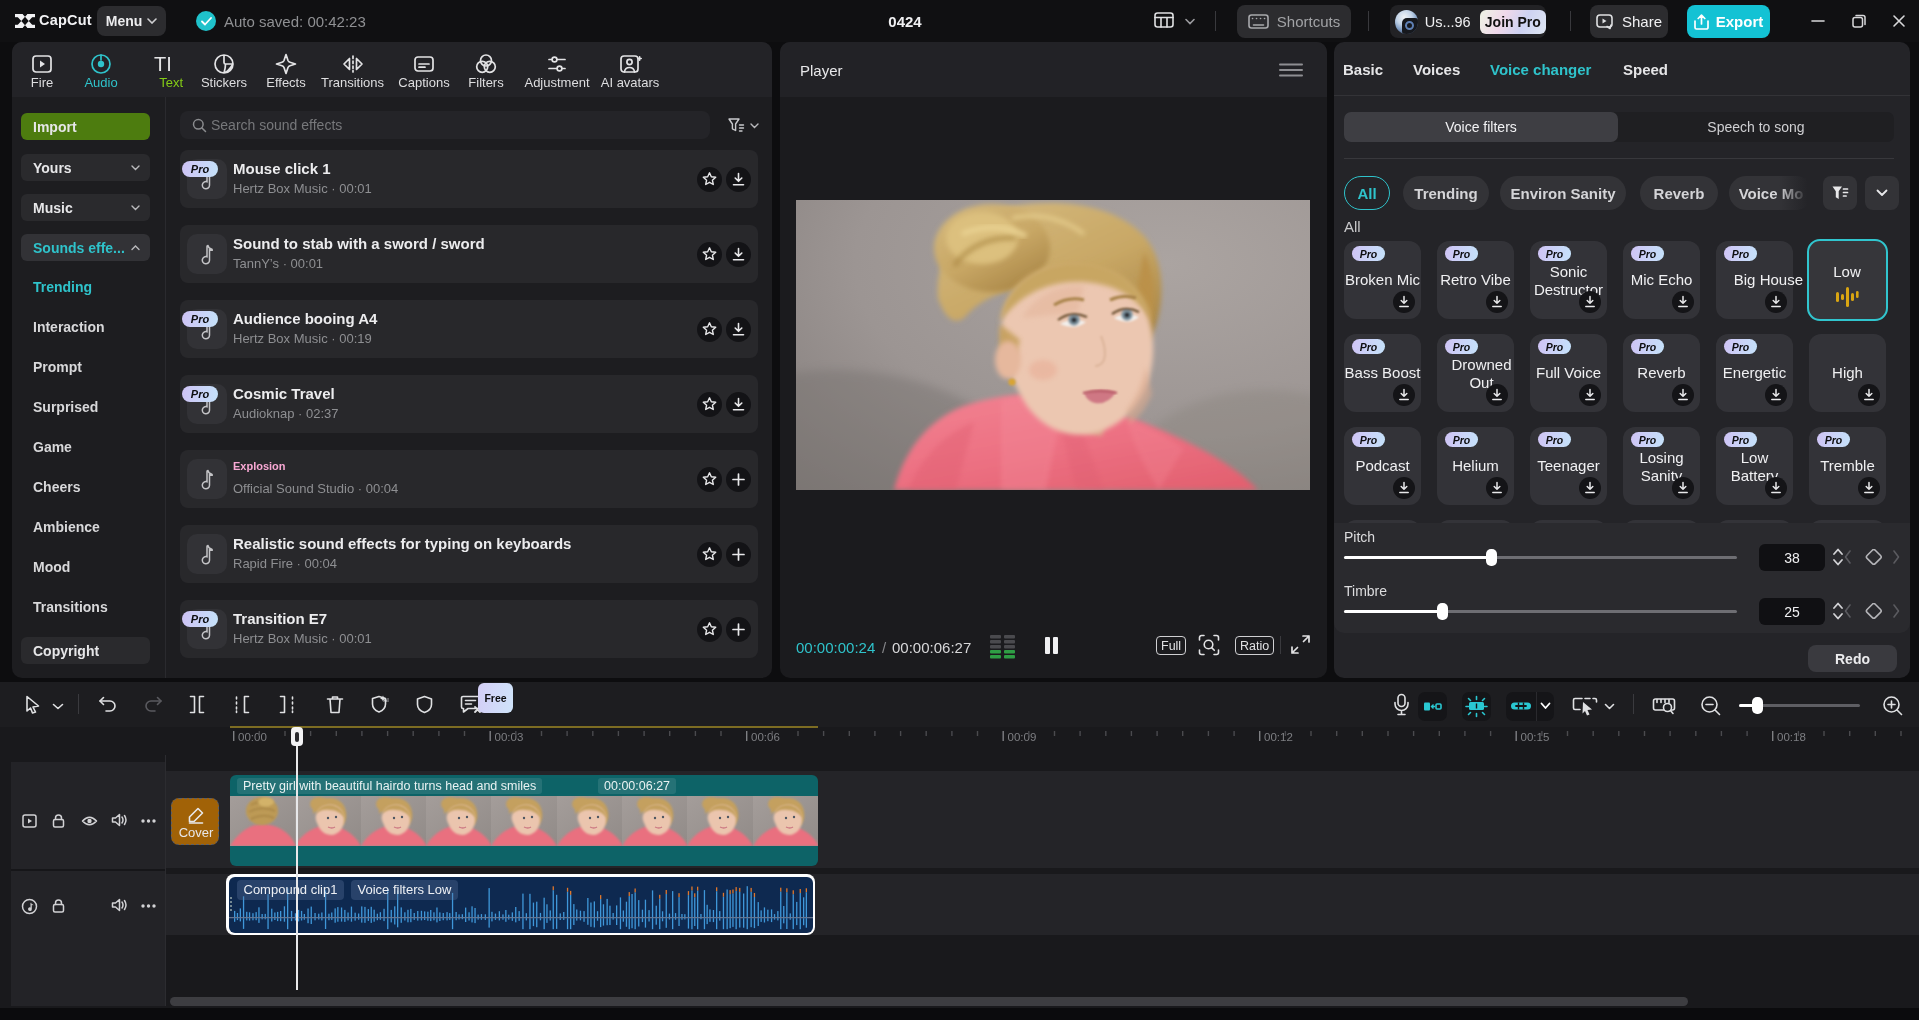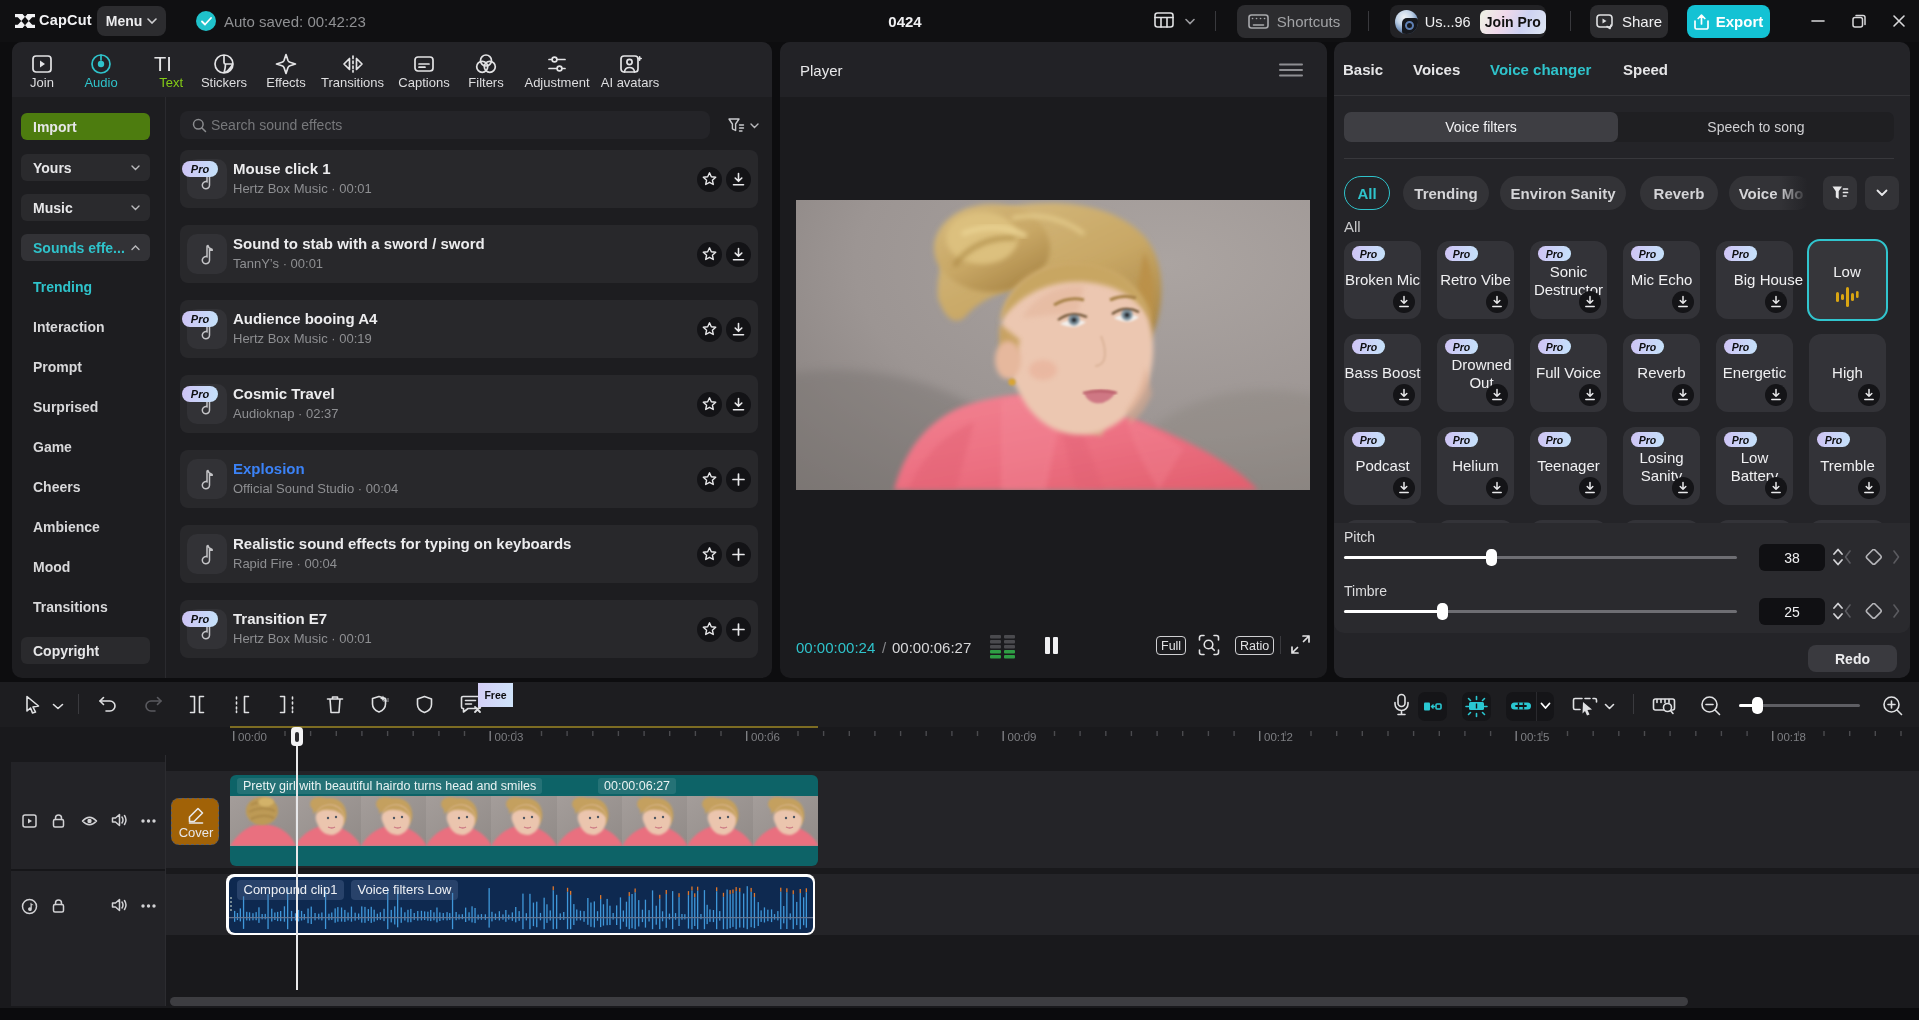--- a/index.html
+++ b/index.html
@@ -84,21 +84,21 @@
     </svg>
   </div>
 <div class="abs" style="left:12px;top:42px;width:760px;height:636px;background:#1d1d20;border-radius:10px;">
     <div class="abs" style="left:0;top:0;width:760px;height:55px;background:#232327;border-radius:10px 10px 0 0;"></div>
     <div class="abs" style="left:12px;top:10px;width:36px;height:24px;display:flex;justify-content:center">
       <svg width="24" height="24" viewBox="0 0 24 24">
         <rect x="3" y="4" width="18" height="16" rx="3" stroke="#e3e3e5" stroke-width="1.7" fill="none" stroke-linecap="round" stroke-linejoin="round"></rect>
         <path d="M10 8.5 L15 12 L10 15.5 Z" fill="#e3e3e5" stroke="none"></path>
       </svg>
     </div>
-    <div class="abs" style="left:7px;top:33px;width:46px;text-align:center;font-size:13px;color:#dedee0">Join</div>
+    <div class="abs" style="left:7px;top:33px;width:46px;text-align:center;font-size:13px;color:#dedee0">Fire</div>
     <div class="abs" style="left:71px;top:10px;width:36px;height:24px;display:flex;justify-content:center">
       <svg width="24" height="24" viewBox="0 0 24 24">
         <circle cx="12" cy="12" r="9" stroke="#2fc3cb" stroke-width="1.7" fill="none" stroke-linecap="round" stroke-linejoin="round"></circle>
         <circle cx="12" cy="12" r="3.2" fill="#2fc3cb" stroke="none"></circle>
         <path d="M12 3 v5" stroke="#2fc3cb" stroke-width="1.7" fill="none" stroke-linecap="round" stroke-linejoin="round"></path>
       </svg>
     </div>
     <div class="abs" style="left:66px;top:33px;width:46px;text-align:center;font-size:13px;color:#2fc3cb">Audio</div>
     <div class="abs" style="left:133px;top:10px;width:36px;height:24px;display:flex;justify-content:center">
       <svg width="26" height="24" viewBox="0 0 26 24">
@@ -301,21 +301,21 @@
           <path d="M7.5 17.8 H17.5" stroke="#e8e8ea" stroke-width="1.6" stroke-linecap="round"></path>
         </svg>
       </div>
     </div>
     <div class="abs" style="left:168px;top:408px;width:578px;height:58px;background:#28282b;border-radius:8px;">
       <div class="abs" style="left:7px;top:9px;width:40px;height:40px;background:#323236;border-radius:10px;display:flex;align-items:center;justify-content:center">
         <svg width="20" height="22" viewBox="0 0 20 22">
           <path d="M12.5 17.2 a3.6 3.6 0 1 1 -2.5-3.4 V3.5 q0 -1 1-0.9 q0.6 2.8 3.4 3.4 q1 0.3 0.8 1.3 q-2.6 0.3 -2.7 -1.2 Z" fill="none" stroke="#c3c3c6" stroke-width="1.5"></path>
         </svg>
       </div>
-      <div class="abs" style="left:53px;top:10px;font-size:15px;font-weight:600;color:#3b82f6">Explosion</div>
+      <div class="abs" style="left:53px;top:10px;font-size:11px;font-weight:600;color:#f9a8d4">Explosion</div>
       <div class="abs" style="left:53px;top:31px;font-size:13px;color:#8e8f92">Official Sound Studio · 00:04</div>
       <div class="abs" style="left:517px;top:17px">
         <svg width="25" height="25" viewBox="0 0 25 25">
           <circle cx="12.5" cy="12.5" r="12.5" fill="#131316"></circle>
           <path d="M12.5 5.8 L14.3 9.8 L18.7 10.3 L15.4 13.2 L16.3 17.5 L12.5 15.3 L8.7 17.5 L9.6 13.2 L6.3 10.3 L10.7 9.8 Z" stroke="#e8e8ea" stroke-width="1.4" fill="none" stroke-linejoin="round"></path>
         </svg>
       </div>
       <div class="abs" style="left:546px;top:17px">
         <svg width="25" height="25" viewBox="0 0 25 25">
           <circle cx="12.5" cy="12.5" r="12.5" fill="#131316"></circle>
@@ -858,21 +858,21 @@
       <text x="12.6" y="7.5" font-size="5.5" fill="#dfe0e2">AI</text>
     </svg>
     <svg class="abs" style="left:416px;top:13px" width="17" height="19" viewBox="0 0 17 19">
       <path d="M8.5 1.5 L1.5 4 V9.5 q0 5.5 7 8 q7 -2.5 7 -8 V4 Z" stroke="#dfe0e2" stroke-width="1.6" fill="none" stroke-linecap="round" stroke-linejoin="round"></path>
     </svg>
     <svg class="abs" style="left:460px;top:13px" width="22" height="19" viewBox="0 0 22 19">
       <path d="M3 1.5 H19 a1.5 1.5 0 0 1 1.5 1.5 V12 a1.5 1.5 0 0 1 -1.5 1.5 H8 L3.5 17 V13.5 H3 a1.5 1.5 0 0 1 -1.5 -1.5 V3 a1.5 1.5 0 0 1 1.5 -1.5 Z" stroke="#dfe0e2" stroke-width="1.6" fill="none" stroke-linecap="round" stroke-linejoin="round"></path>
       <path d="M5.5 5.5 h10 M5.5 9 h6" stroke="#dfe0e2" stroke-width="1.6" fill="none" stroke-linecap="round" stroke-linejoin="round"></path>
       <path d="M15 12 l5 5 M20 12 l-5 5" stroke="#dfe0e2" stroke-width="1.8" stroke-linecap="round"></path>
     </svg>
-    <div class="abs" style="left:478px;top:1px;width:35px;height:24px;border-radius:0;background:linear-gradient(100deg,#d4cef6,#cfe4fa);display:flex;align-items:center;justify-content:center">
+    <div class="abs" style="left:478px;top:1px;width:35px;height:30px;border-radius:6px;background:linear-gradient(100deg,#d4cef6,#cfe4fa);display:flex;align-items:center;justify-content:center">
       <span style="font-size:10.5px;font-weight:800;color:#0c0c0e">Free</span>
     </div>
     <svg class="abs" style="left:1393px;top:11px" width="17" height="23" viewBox="0 0 17 23">
       <rect x="5" y="1.5" width="7" height="12" rx="3.5" stroke="#dfe0e2" stroke-width="1.6" fill="none" stroke-linecap="round" stroke-linejoin="round"></rect>
       <path d="M2 9.5 v1.5 a6.5 6.5 0 0 0 13 0 V9.5 M8.5 17.5 V21 M5 21.5 h7" stroke="#dfe0e2" stroke-width="1.6" fill="none" stroke-linecap="round" stroke-linejoin="round"></path>
     </svg>
     <div class="abs" style="left:1418px;top:10px;width:29px;height:29px;background:#151518;border-radius:7px"></div>
 <svg class="abs" style="left:1423px;top:19px" width="19" height="11" viewBox="0 0 19 11">
       <rect x="1" y="1.5" width="6" height="8" rx="1" fill="#2ac8d2"></rect>
       <rect x="13" y="3" width="5" height="5" rx="1" fill="none" stroke="#2ac8d2" stroke-width="1.6"></rect>

